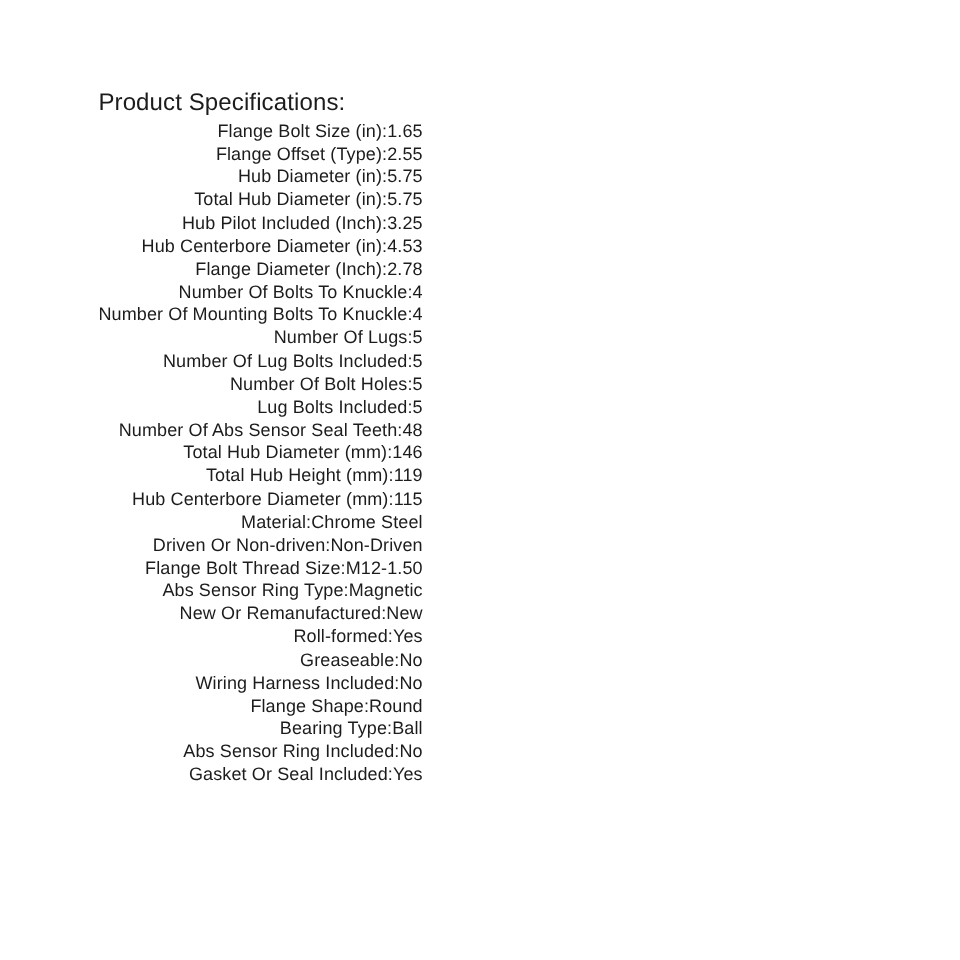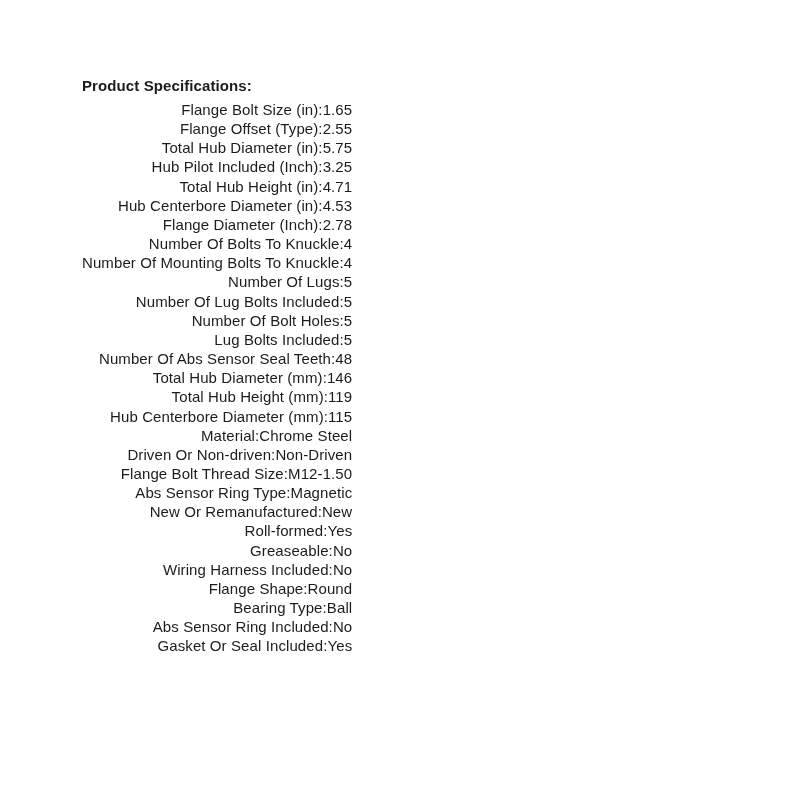--- a/index.html
+++ b/index.html
@@ -16,22 +16,22 @@
     background: #ffffff;
     overflow: hidden;
   }
   .spec-block {
     position: absolute;
     left: 82px;
     top: 76px;
     color: #1c1c1c;
   }
   .spec-heading {
-    font-size: 15px;
-    font-weight: 700;
+    font-size: 20px;
+    font-weight: 400;
     line-height: 20px;
     letter-spacing: 0.1px;
     margin-bottom: 4px;
     white-space: nowrap;
   }
   .spec-line {
     font-size: 15px;
     font-weight: 400;
     line-height: 19.15px;
     letter-spacing: 0.1px;
@@ -44,26 +44,26 @@
 <body>
 
 <div class="page">
   <div class="spec-block">
     <div class="spec-heading">Product Specifications:</div>
     <div id="spec-list">
   <div class="spec-line"><span>Flange Bolt Size (in)</span><span class="sep">:</span><span>1.65</span></div>
 
   <div class="spec-line"><span>Flange Offset (Type)</span><span class="sep">:</span><span>2.55</span></div>
 
+  <div class="spec-line"><span>Hub Diameter (in)</span><span class="sep">:</span><span>5.75</span></div>
 
   <div class="spec-line"><span>Total Hub Diameter (in)</span><span class="sep">:</span><span>5.75</span></div>
 
   <div class="spec-line"><span>Hub Pilot Included (Inch)</span><span class="sep">:</span><span>3.25</span></div>
 
-  <div class="spec-line"><span>Total Hub Height (in)</span><span class="sep">:</span><span>4.71</span></div>
 
   <div class="spec-line"><span>Hub Centerbore Diameter (in)</span><span class="sep">:</span><span>4.53</span></div>
 
   <div class="spec-line"><span>Flange Diameter (Inch)</span><span class="sep">:</span><span>2.78</span></div>
 
   <div class="spec-line"><span>Number Of Bolts To Knuckle</span><span class="sep">:</span><span>4</span></div>
 
   <div class="spec-line"><span>Number Of Mounting Bolts To Knuckle</span><span class="sep">:</span><span>4</span></div>
 
   <div class="spec-line"><span>Number Of Lugs</span><span class="sep">:</span><span>5</span></div>

